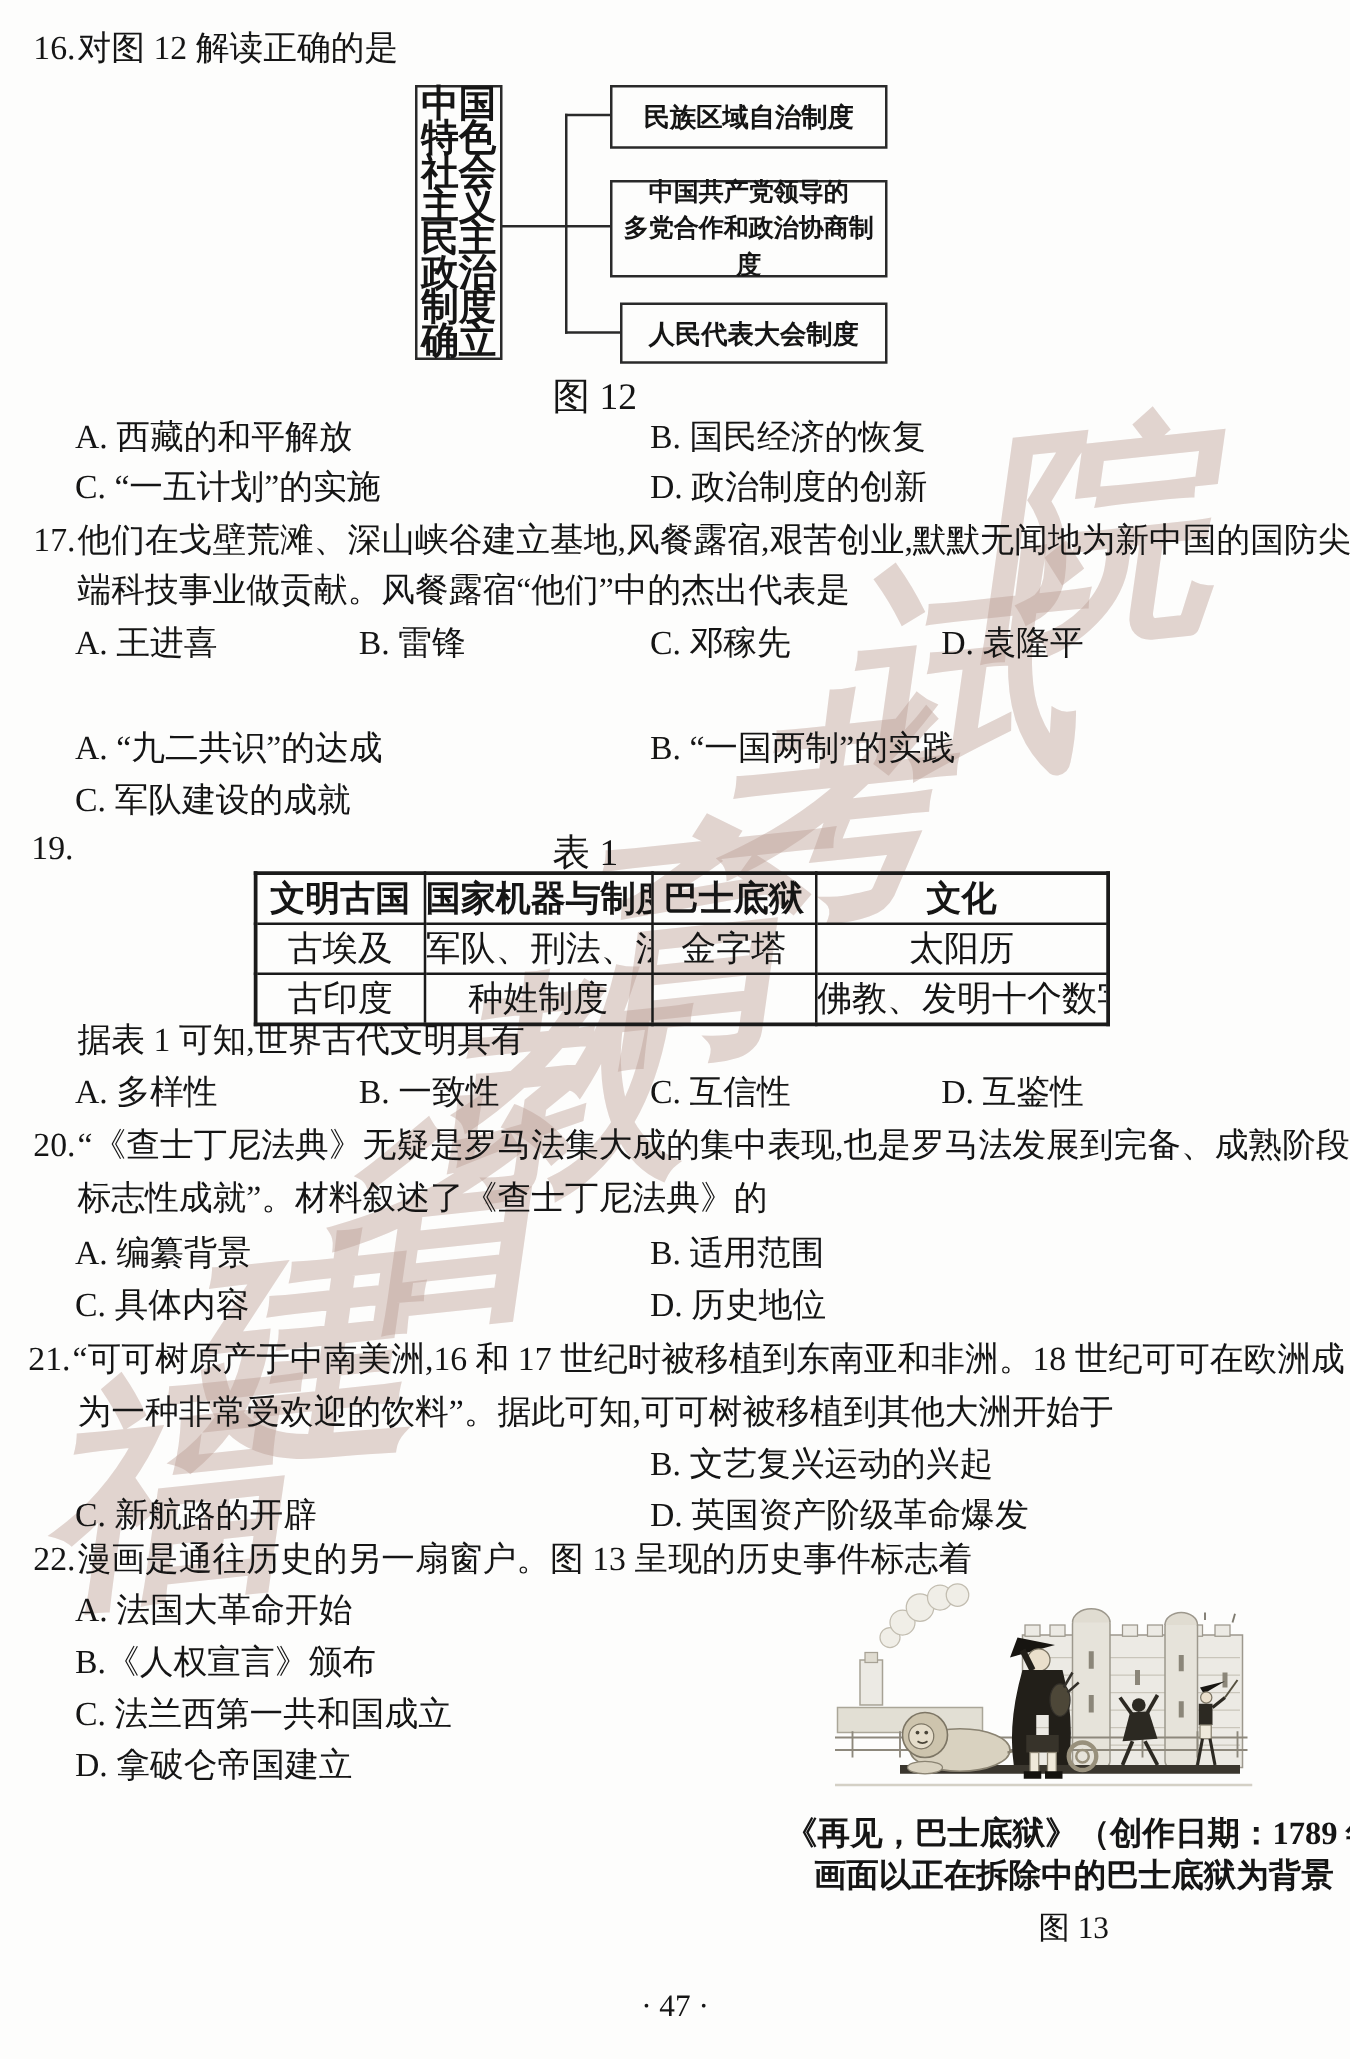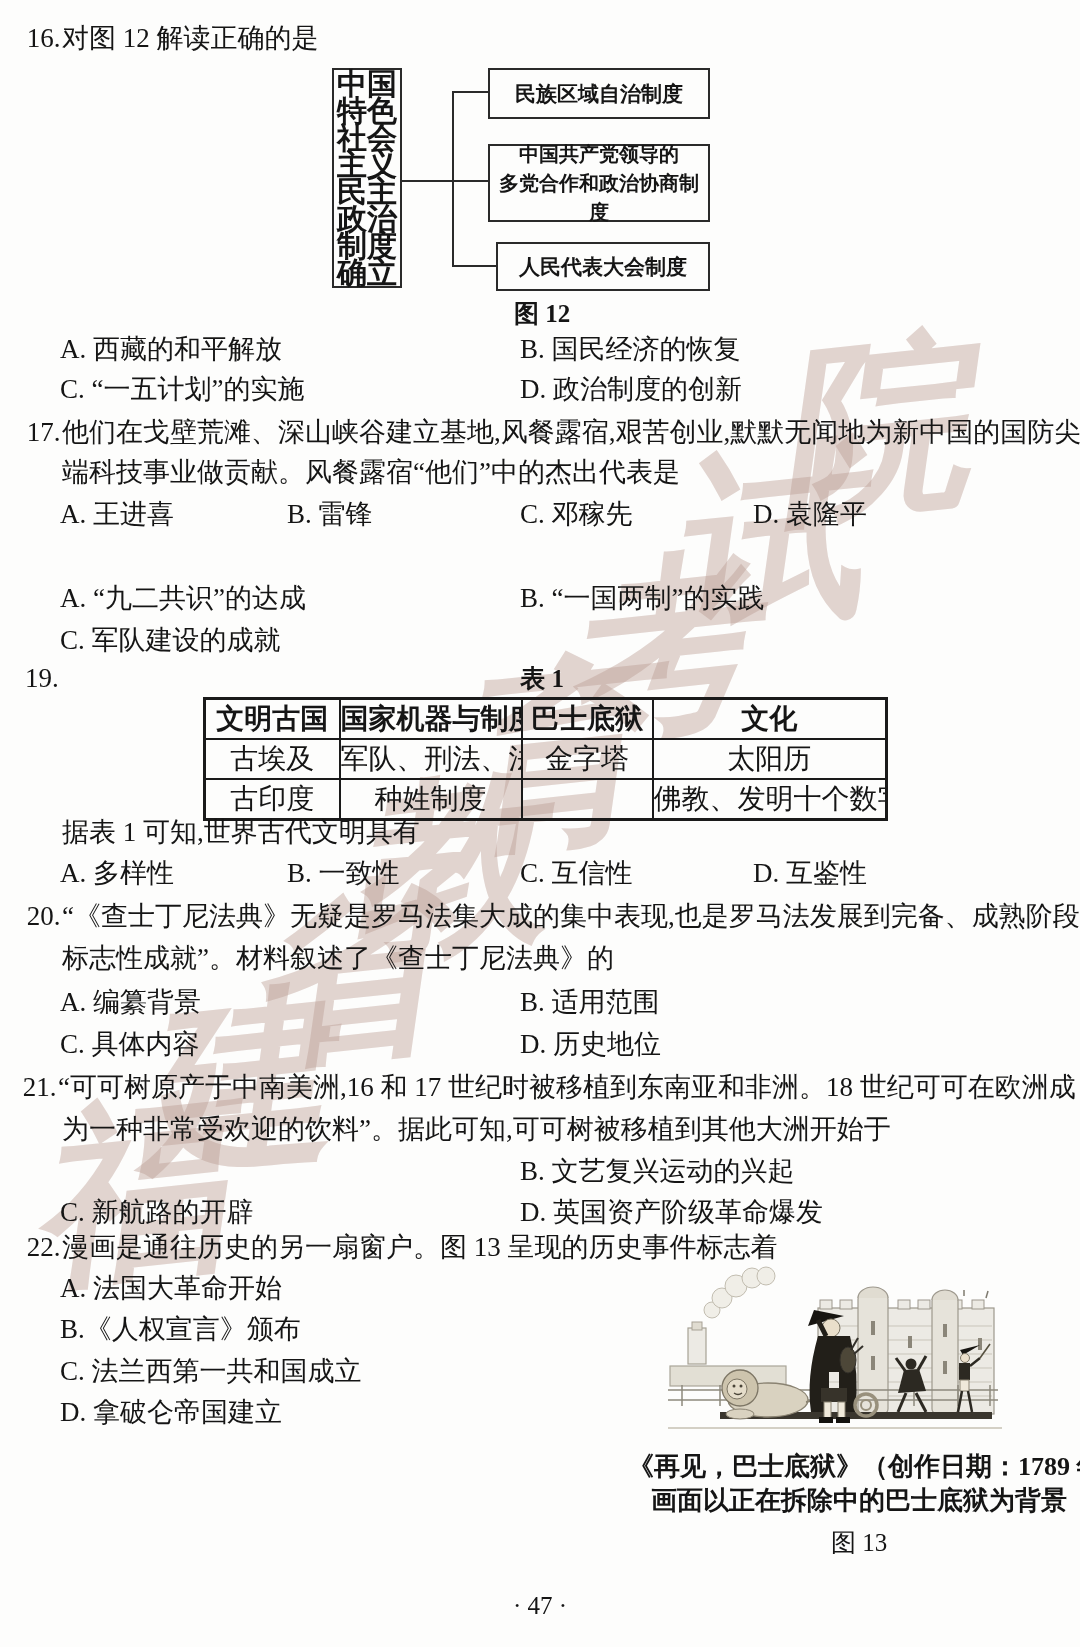--- a/index.html
+++ b/index.html
@@ -21,21 +21,21 @@
         font-weight:bold;}
   .dconn{position:absolute;background:#2a2a2a;z-index:2;}
   .root-lines{font-size:30px;line-height:27px;font-weight:bold;}
   
   .t1{position:absolute;border-collapse:collapse;table-layout:fixed;z-index:2;
       font-size:28px;}
   .t1 th,.t1 td{border:2px solid #1a1a1a;text-align:center;padding:0;height:33px;
       overflow:hidden;white-space:nowrap;}
   .t1 th{font-weight:bold;}
   .t1{border:3px solid #1a1a1a;}
-  .caption-c{position:absolute;text-align:center;font-size:25px;z-index:2;font-weight:bold;}
+  .caption-c{position:absolute;text-align:left;font-size:30px;z-index:2;}
   .figcap{position:absolute;left:628px;width:462px;text-align:center;z-index:2;
       font-weight:bold;font-size:26px;line-height:30px;white-space:nowrap;}
   .pagenum{position:absolute;left:0;width:1080px;text-align:center;font-size:25px;z-index:2;}
   svg{display:block;}
 </style>
 </head>
 <body>
 
 <div class="page">
 

